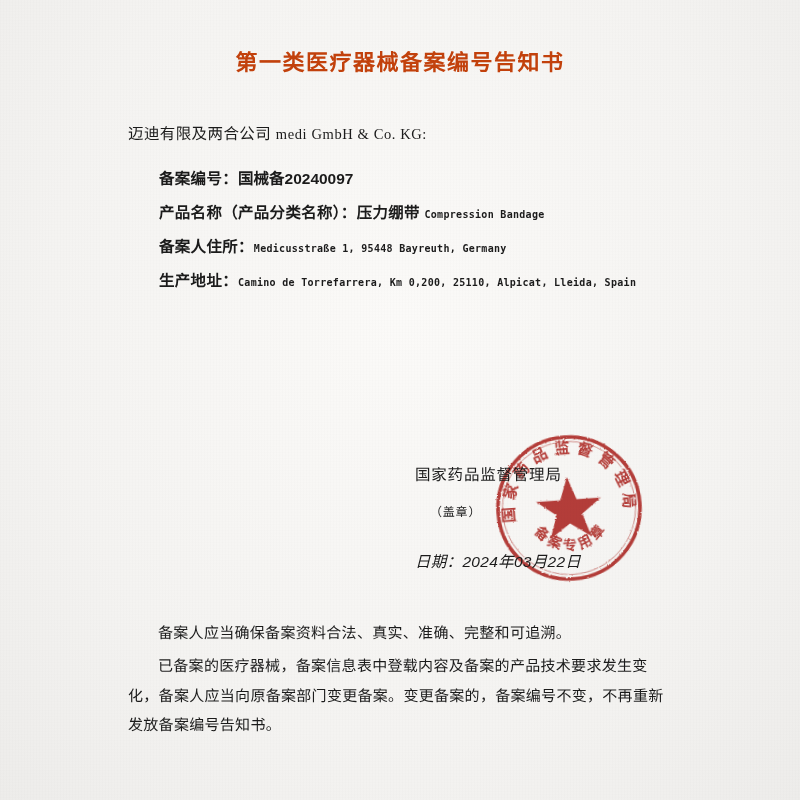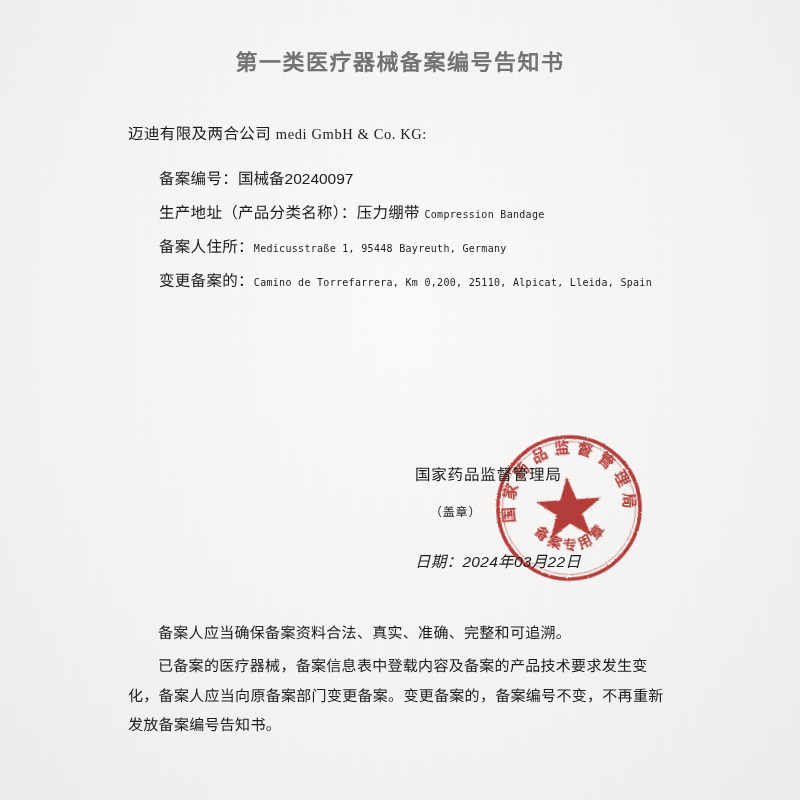--- a/index.html
+++ b/index.html
@@ -45,21 +45,21 @@
   
   .doc-title {
     position: absolute;
     top: 44px;
     left: 0;
     width: 800px;
     text-align: center;
     font-size: 22px;
     font-weight: 700;
     letter-spacing: 1.5px;
-    color: #737373;
+    color: #c2410c;
   }
 
   
   .body-block {
     position: absolute;
     top: 122px;
     left: 128px;
     width: 544px;
   }
 
@@ -81,20 +81,21 @@
     line-height: 1.95;
     letter-spacing: .3px;
     text-indent: 2em;
     margin-bottom: 8px;
   }
 
   .field-list {
     margin: 0;
     padding: 0;
     list-style: none;
+    font-weight: bold;
   }
   .field-row {
     font-size: 15.5px;
     line-height: 1.95;
     letter-spacing: .3px;
     text-indent: 2em;
     margin-bottom: 4px;
   }
   .field-row .latin {
     font-family: "DejaVu Sans Mono", "Liberation Mono", monospace;
@@ -188,29 +189,29 @@
     </div>
 
 
     <ul class="field-list">
 
       <li class="field-row numeric">
         <span>备案编号：</span><span class="latin">国械备20240097</span>
       </li>
 
       <li class="field-row">
-        <span>生产地址（产品分类名称）：</span><span>压力绷带 </span><span class="latin">Compression Bandage</span>
+        <span>产品名称（产品分类名称）：</span><span>压力绷带 </span><span class="latin">Compression Bandage</span>
       </li>
 
       <li class="field-row">
         <span>备案人住所：</span><span class="latin">Medicusstraße 1, 95448 Bayreuth, Germany</span>
       </li>
 
       <li class="field-row">
-        <span>变更备案的：</span><span class="latin">Camino de Torrefarrera, Km 0,200, 25110, Alpicat, Lleida, Spain</span>
+        <span>生产地址：</span><span class="latin">Camino de Torrefarrera, Km 0,200, 25110, Alpicat, Lleida, Spain</span>
       </li>
 
     </ul>
   </div>
 
   <div class="seal">
     <svg viewBox="0 0 150 150" xmlns="http://www.w3.org/2000/svg" aria-hidden="true">
       <defs>
         <path id="sealArcTop" d="M 20,75 A 55,55 0 0 1 130,75" fill="none"></path>
         <path id="sealArcBottom" d="M 33,75 A 42,42 0 0 0 117,75" fill="none"></path>

